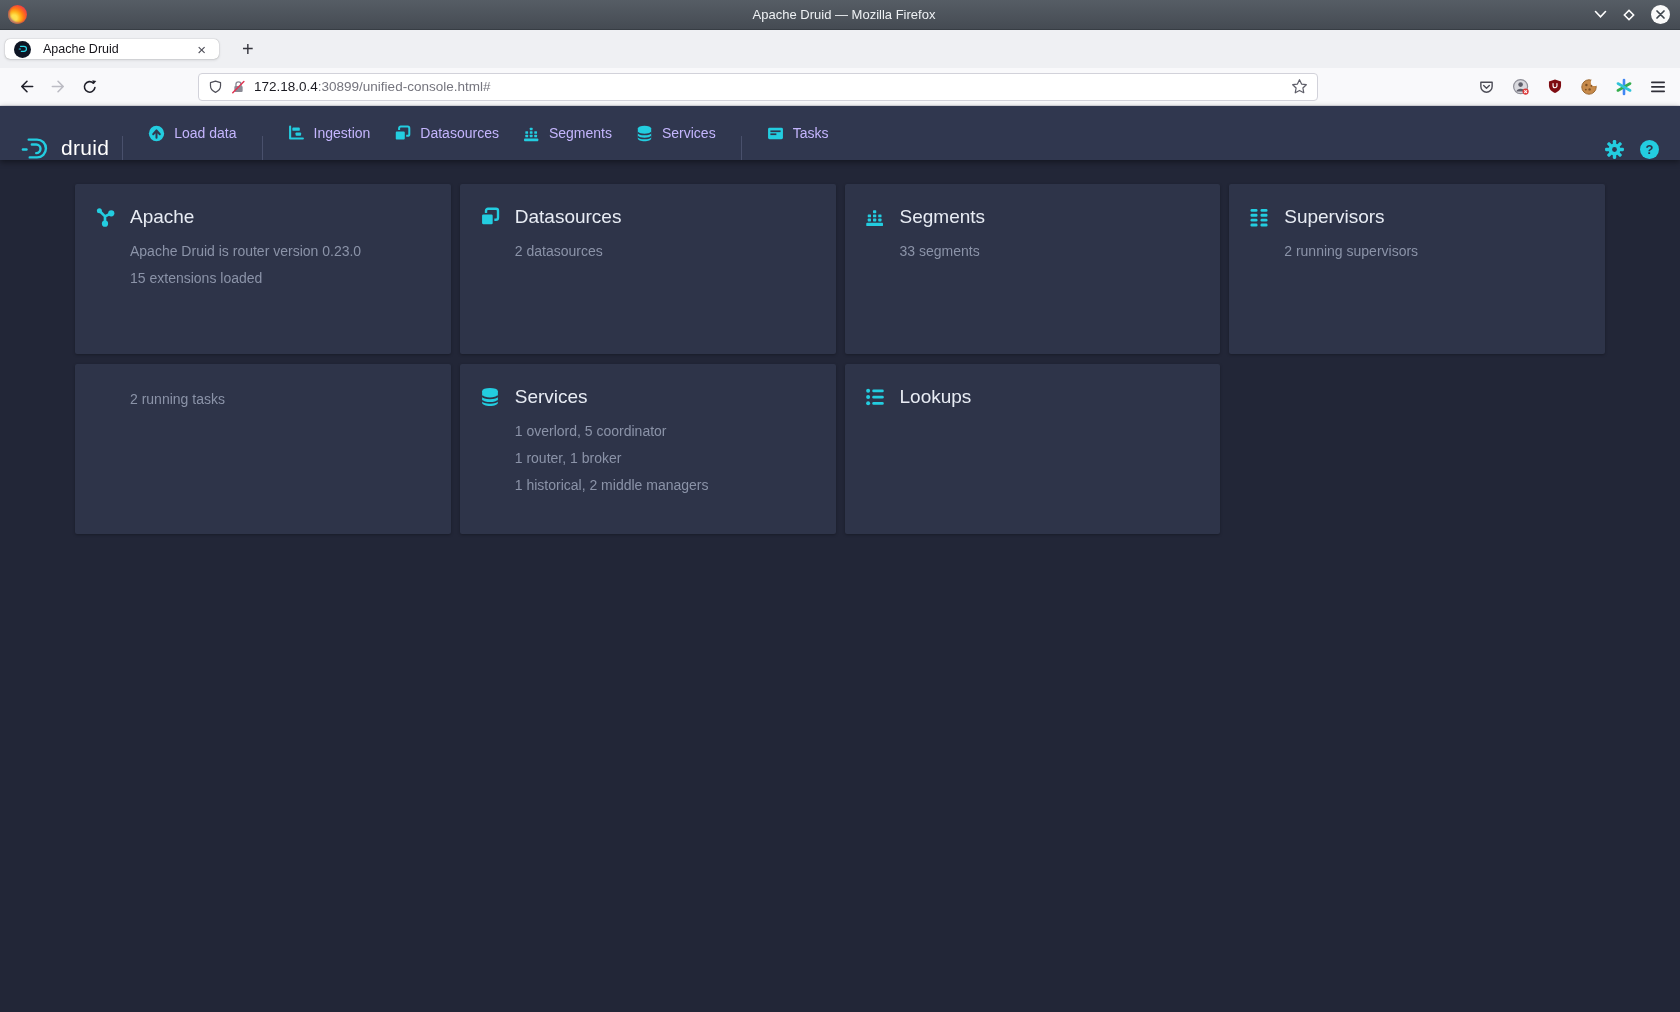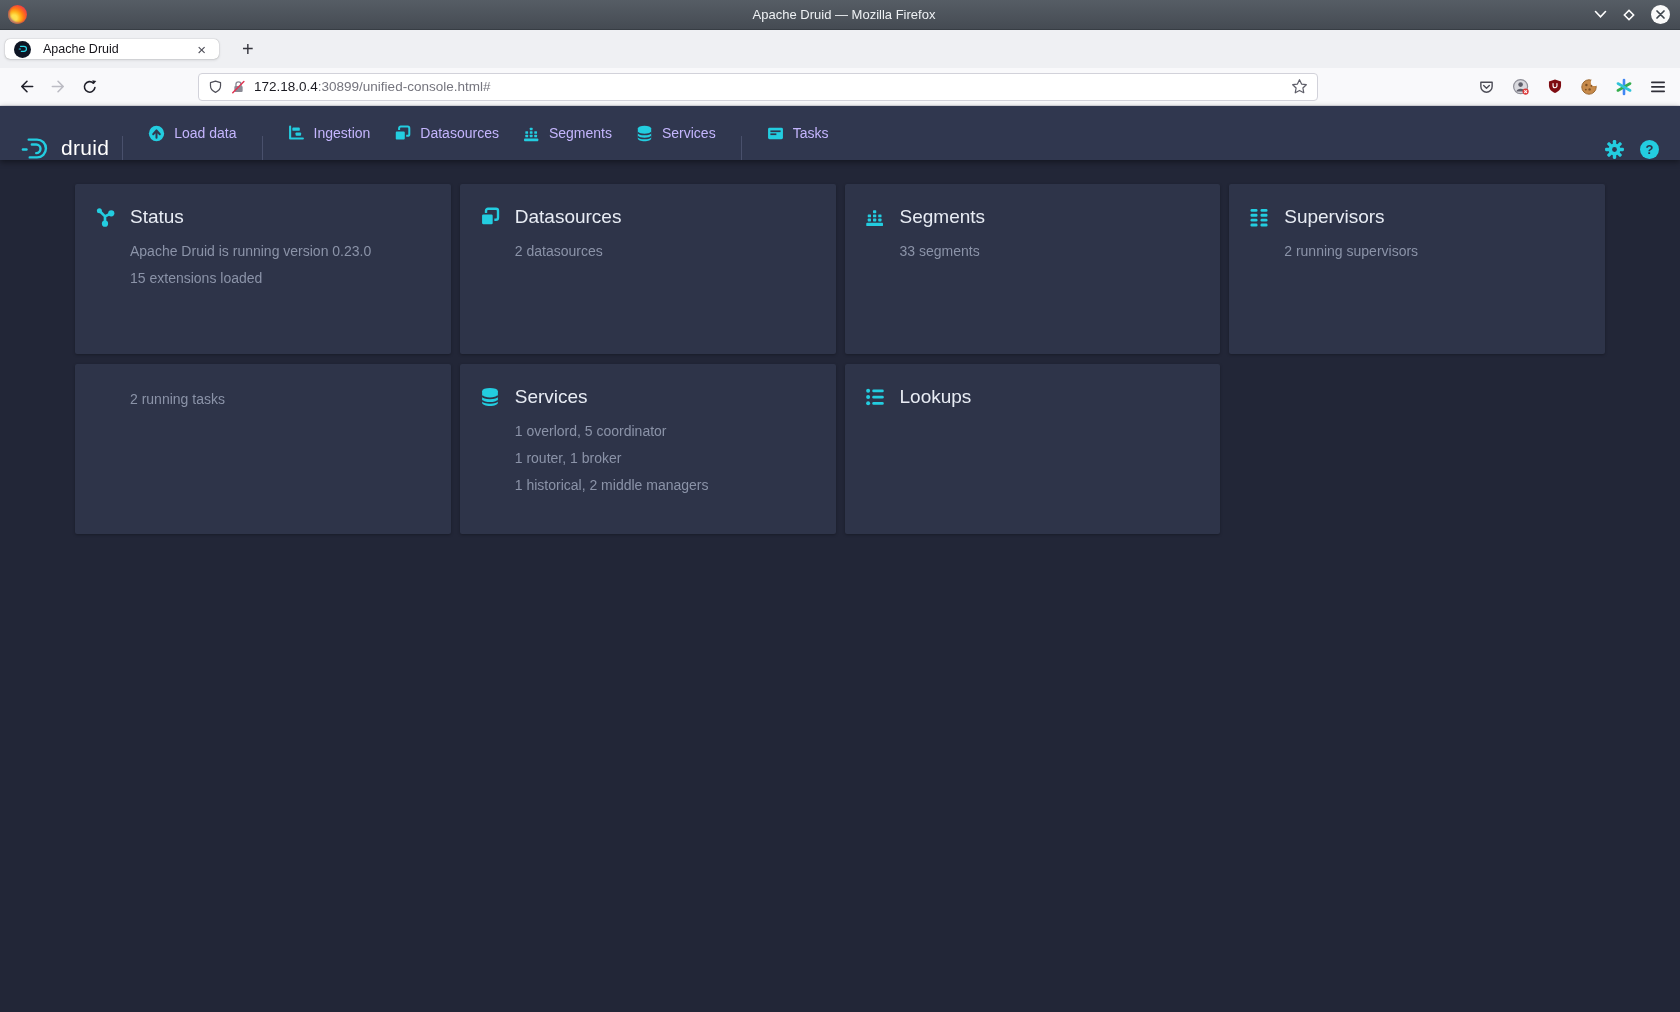--- a/index.html
+++ b/index.html
@@ -292,24 +292,24 @@
         <span class="card-icon">
           <svg width="20" height="20" viewBox="0 0 16 16">
             <path d="M8 7.5 L3.5 3 M8 7.5 L13 5 M8 7.5 L8 13.3" fill="none" stroke="#23cde0" stroke-width="2.1" stroke-linecap="round"></path>
             <g fill="#23cde0">
                 <circle cx="3.5" cy="3" r="2"></circle>
                 <circle cx="13" cy="5" r="2.5"></circle>
                 <circle cx="8" cy="13.3" r="2.5"></circle>
               </g>
           </svg>
         </span>
-        <h2 class="card-title">Status</h2>
-      </div>
-      <div class="card-body">
-        <p>Apache Druid is running version 0.23.0</p>
+        <h2 class="card-title">Apache</h2>
+      </div>
+      <div class="card-body">
+        <p>Apache Druid is router version 0.23.0</p>
         <p>15 extensions loaded</p>
       </div>
     </div>
 
     <div class="card">
       <div class="card-header">
         <span class="card-icon">
           <svg width="20" height="20" viewBox="0 0 16 16">
             <rect x="4.8" y="1.4" width="9.6" height="8.8" rx="1.6" fill="none" stroke="#23cde0" stroke-width="1.9"></rect>
             <rect x="1" y="5.4" width="9.8" height="9" rx="1.6" fill="#23cde0" stroke="var(--chip-bg)" stroke-width="1.3"></rect>

